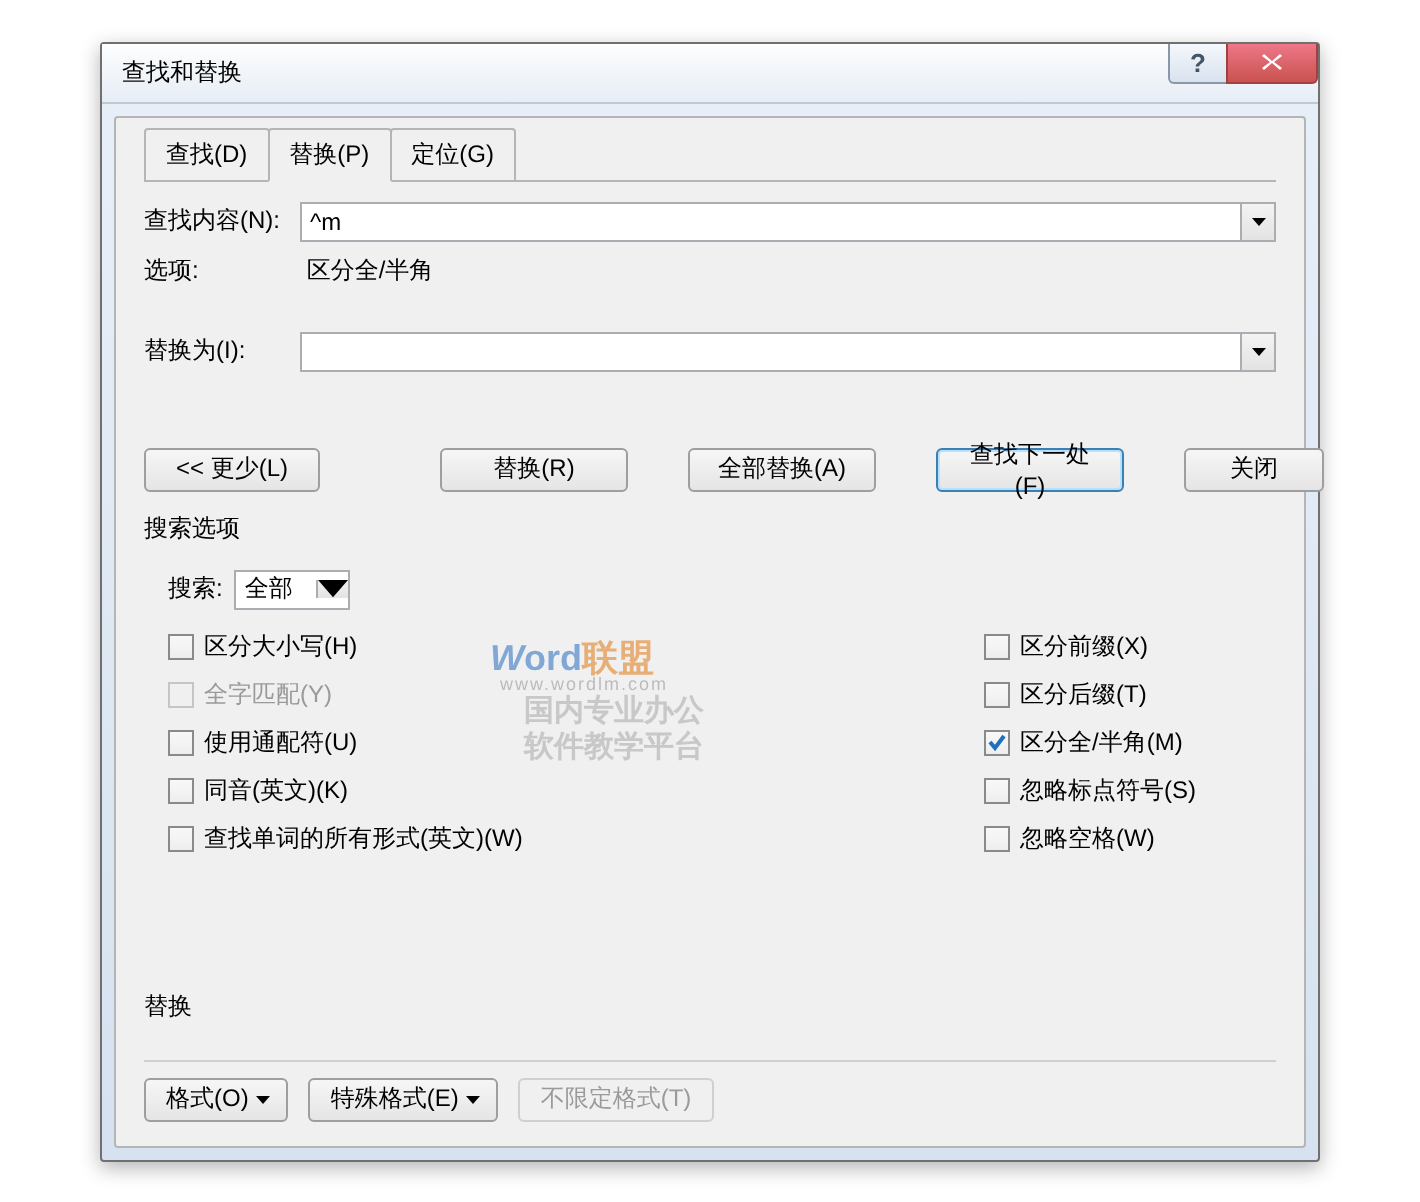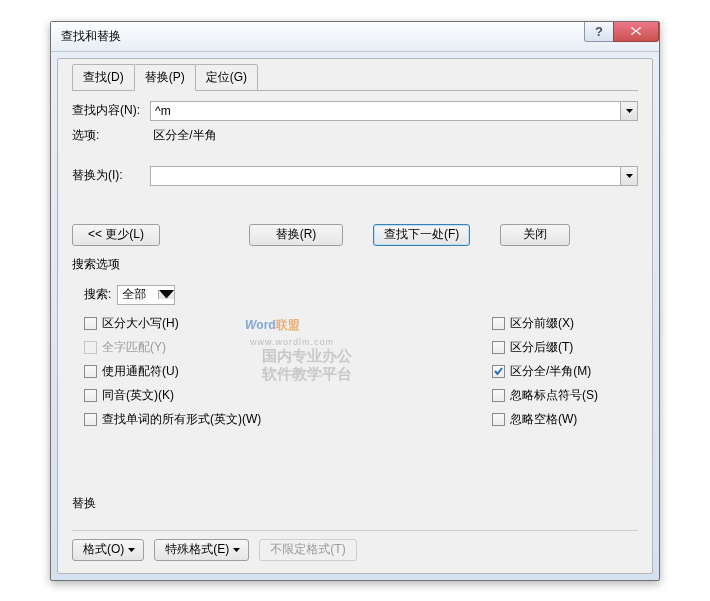--- a/index.html
+++ b/index.html
@@ -44,21 +44,21 @@
 .check .box { width: 13px; height: 13px; border: 1px solid #8a8a8a; background: linear-gradient(#f8f8f8,#eee); display: flex; align-items: center; justify-content: center; }
 .check .box.checked svg { display: block; }
 .check .box svg { display: none; width: 9px; height: 9px; }
 .check.disabled .box { border-color: #c5c5c5; background: #f0f0f0; }
 .spacer { flex: 1; }
 .hr { height: 1px; background: #d0d0d0; margin: 10px 0 8px; }
 .bottom-buttons { display: flex; gap: 10px; }
 .drop-btn { height: 22px; padding: 0 8px 0 10px; background: linear-gradient(#f6f6f6,#e5e5e5); border: 1px solid #9e9e9e; border-radius: 3px; font-size: 12px; cursor: pointer; display: inline-flex; align-items: center; gap: 4px; }
 .drop-btn svg { width: 7px; height: 4px; }
 .watermark { position: absolute; pointer-events: none; opacity: 0.5; font-weight: bold; }
-.wm1 { left: 195px; top: 296px; font-size: 12px; }
+.wm1 { left: 195px; top: 296px; font-size: 18px; }
 .wm1 .w { color: #1560bd; font-style: italic; }
 .wm1 .ord { color: #1560bd; }
 .wm1 .lm { color: #e07000; }
 .wm1b { left: 200px; top: 316px; font-size: 9px; color: #888; letter-spacing: 1px; font-weight: normal; }
 .wm2 { left: 212px; top: 326px; font-size: 15px; color: #a2a2a2; line-height: 18px; }
 .outer { position: relative; }
 </style>
 </head>
 <body>
 
@@ -110,20 +110,21 @@
                 <path d="M0 0 L3.5 4 L7 0 Z" fill="#000"></path>
               </svg>
             </div>
       </div>
     </div>
 
     <div class="button-row">
       <button class="btn less">&lt;&lt; 更少(L)</button>
       <div style="flex:0.3"></div>
       <button class="btn">替换(R)</button>
+      <button class="btn">全部替换(A)</button>
       <button class="btn highlight">查找下一处(F)</button>
       <button class="btn" style="min-width:70px">关闭</button>
     </div>
 
     <div class="section-title">搜索选项</div>
     <div class="search-line">
       <span>搜索:</span>
       <div class="mini-combo">
         <span>全部</span>
         <div class="drop">

